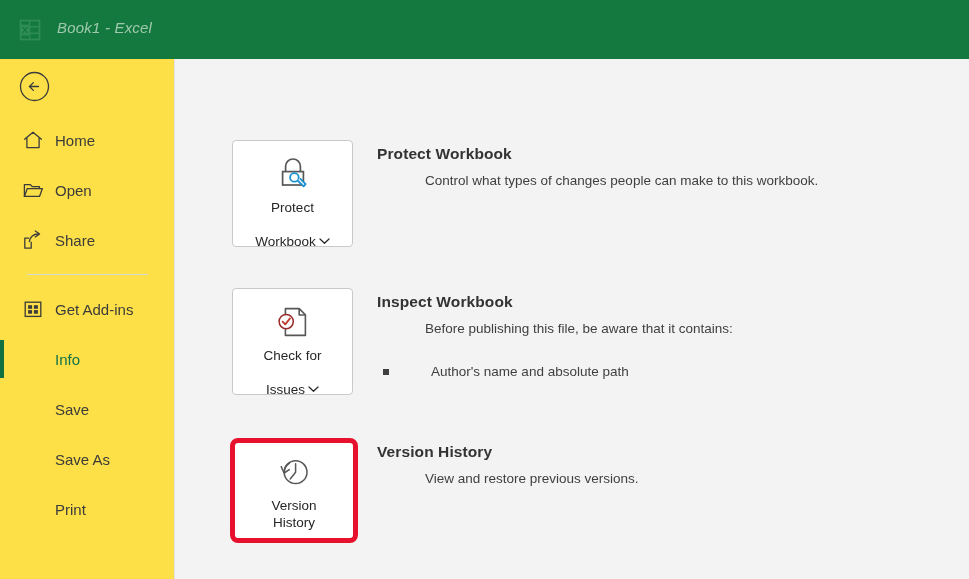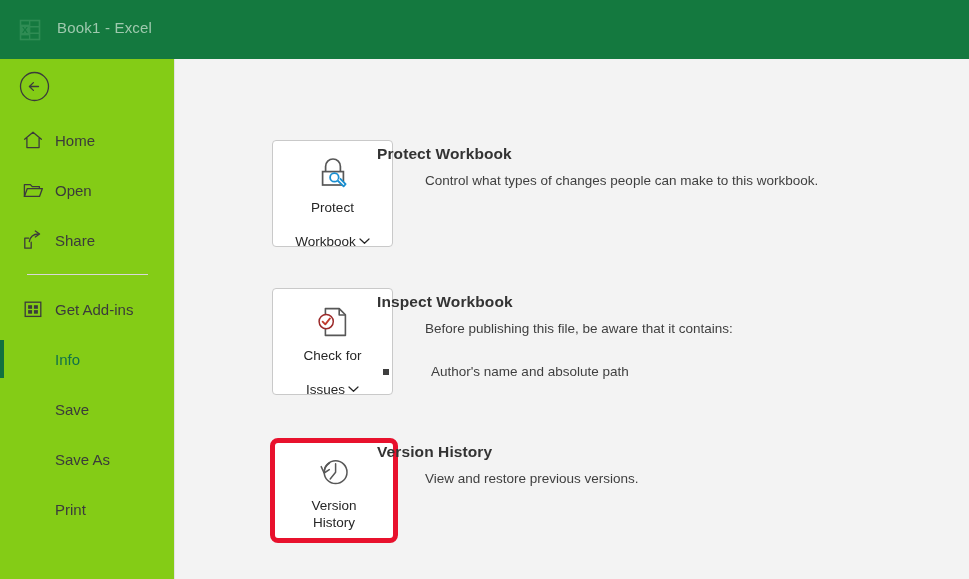--- a/index.html
+++ b/index.html
@@ -35,29 +35,30 @@
     left: 16px; top: 16px;
     width: 28px; height: 28px;
   }
   .titlebar-title {
     position: absolute;
     left: 57px; top: 19px;
     font-size: 15px;
     color: #9fc9ae;
     letter-spacing: .2px;
     white-space: nowrap;
+    font-style: italic;
   }
 
   
   .sidebar {
     position: absolute;
     left: 0; top: 0;
     width: 175px;
     height: 579px;
-    background: #84cc16;
+    background: #fde047;
     border-right: 1px solid #e2e2e2;
     box-sizing: border-box;
     z-index: 10;
   }
   .back-button {
     position: absolute;
     left: 19px; top: 71px;
     width: 31px; height: 31px;
   }
   .nav-list {
@@ -138,21 +139,20 @@
     height: 107px;
     background: #ffffff;
     border: 1px solid #c9c9c9;
     border-radius: 4px;
     box-sizing: border-box;
     display: flex;
     flex-direction: column;
     align-items: center;
     justify-content: flex-start;
     padding-top: 13px;
-    margin-left: 40px;
   }
   .big-button.highlighted {
     left: 54px;
     top: 0px;
     width: 128px;
     height: 105px;
     border: 5px solid #e8112d;
     border-radius: 8px;
     padding-top: 9px;
   }

